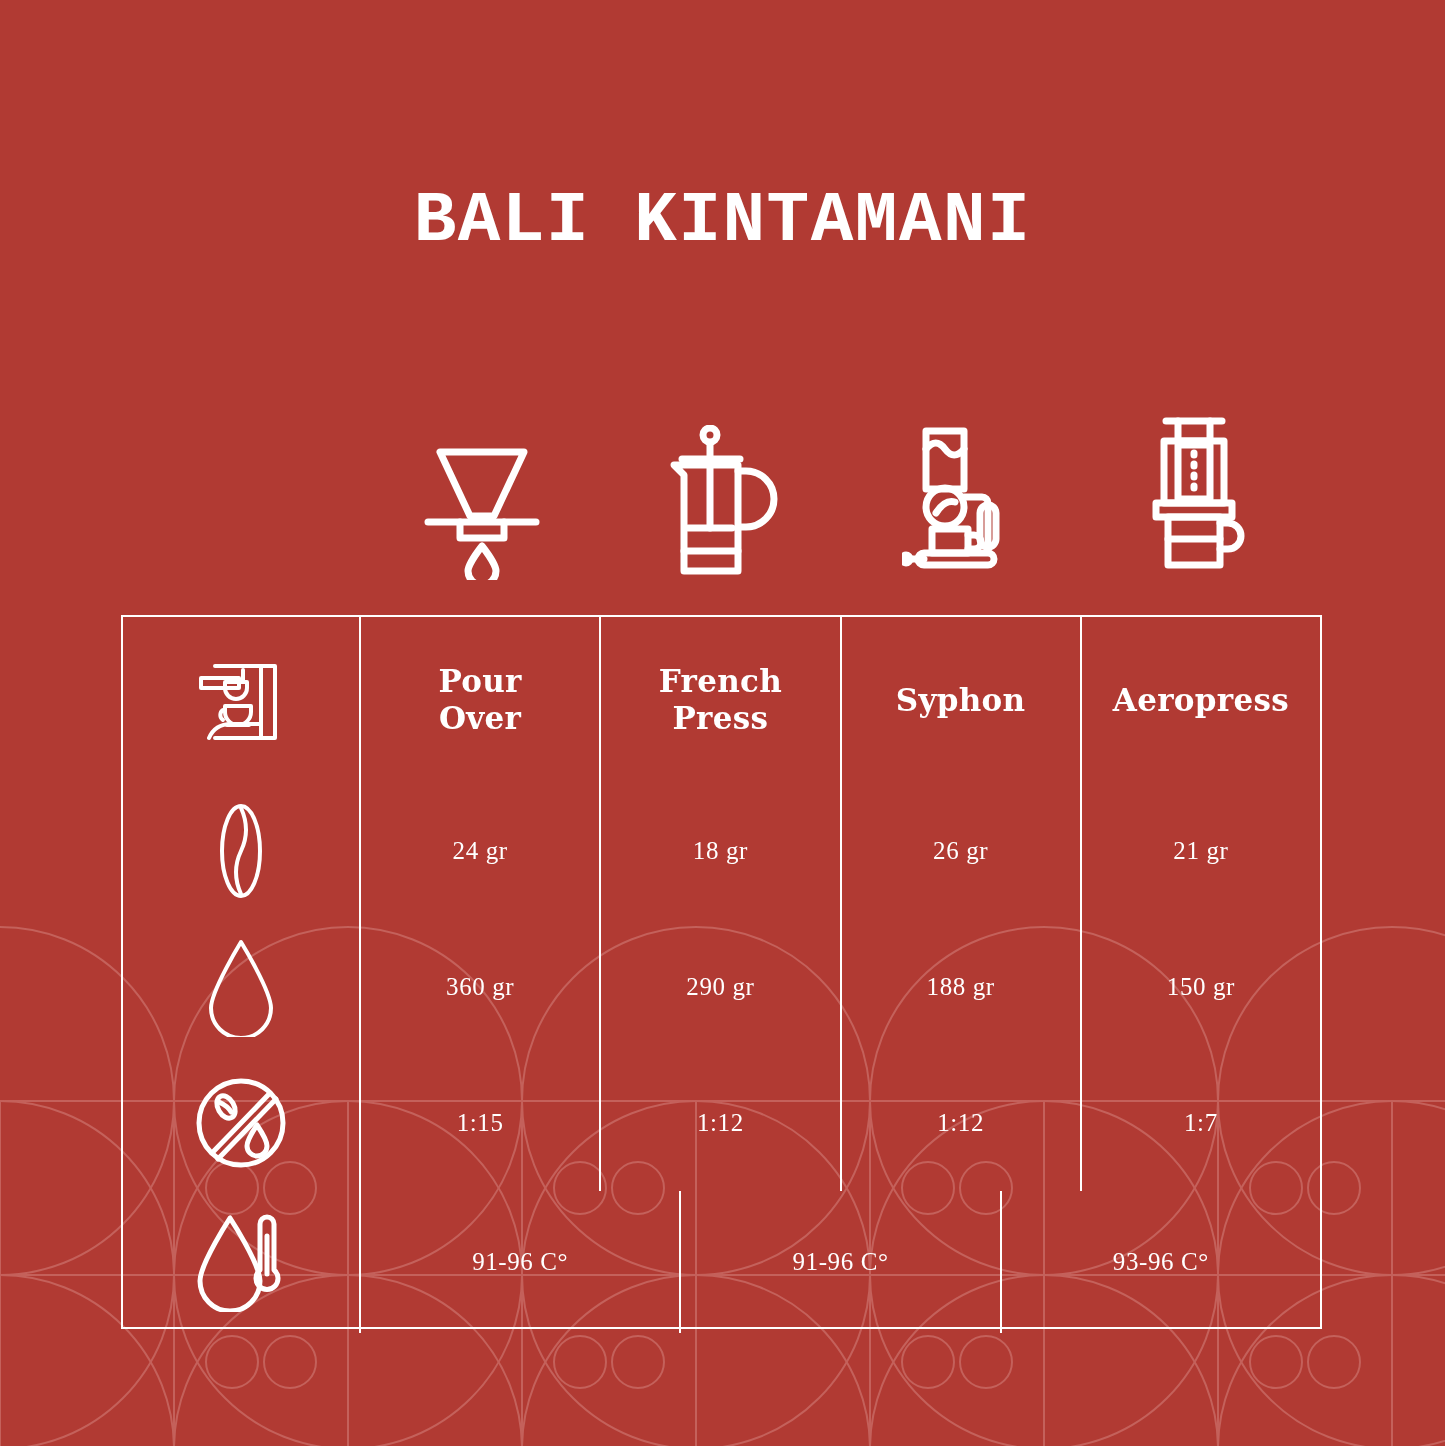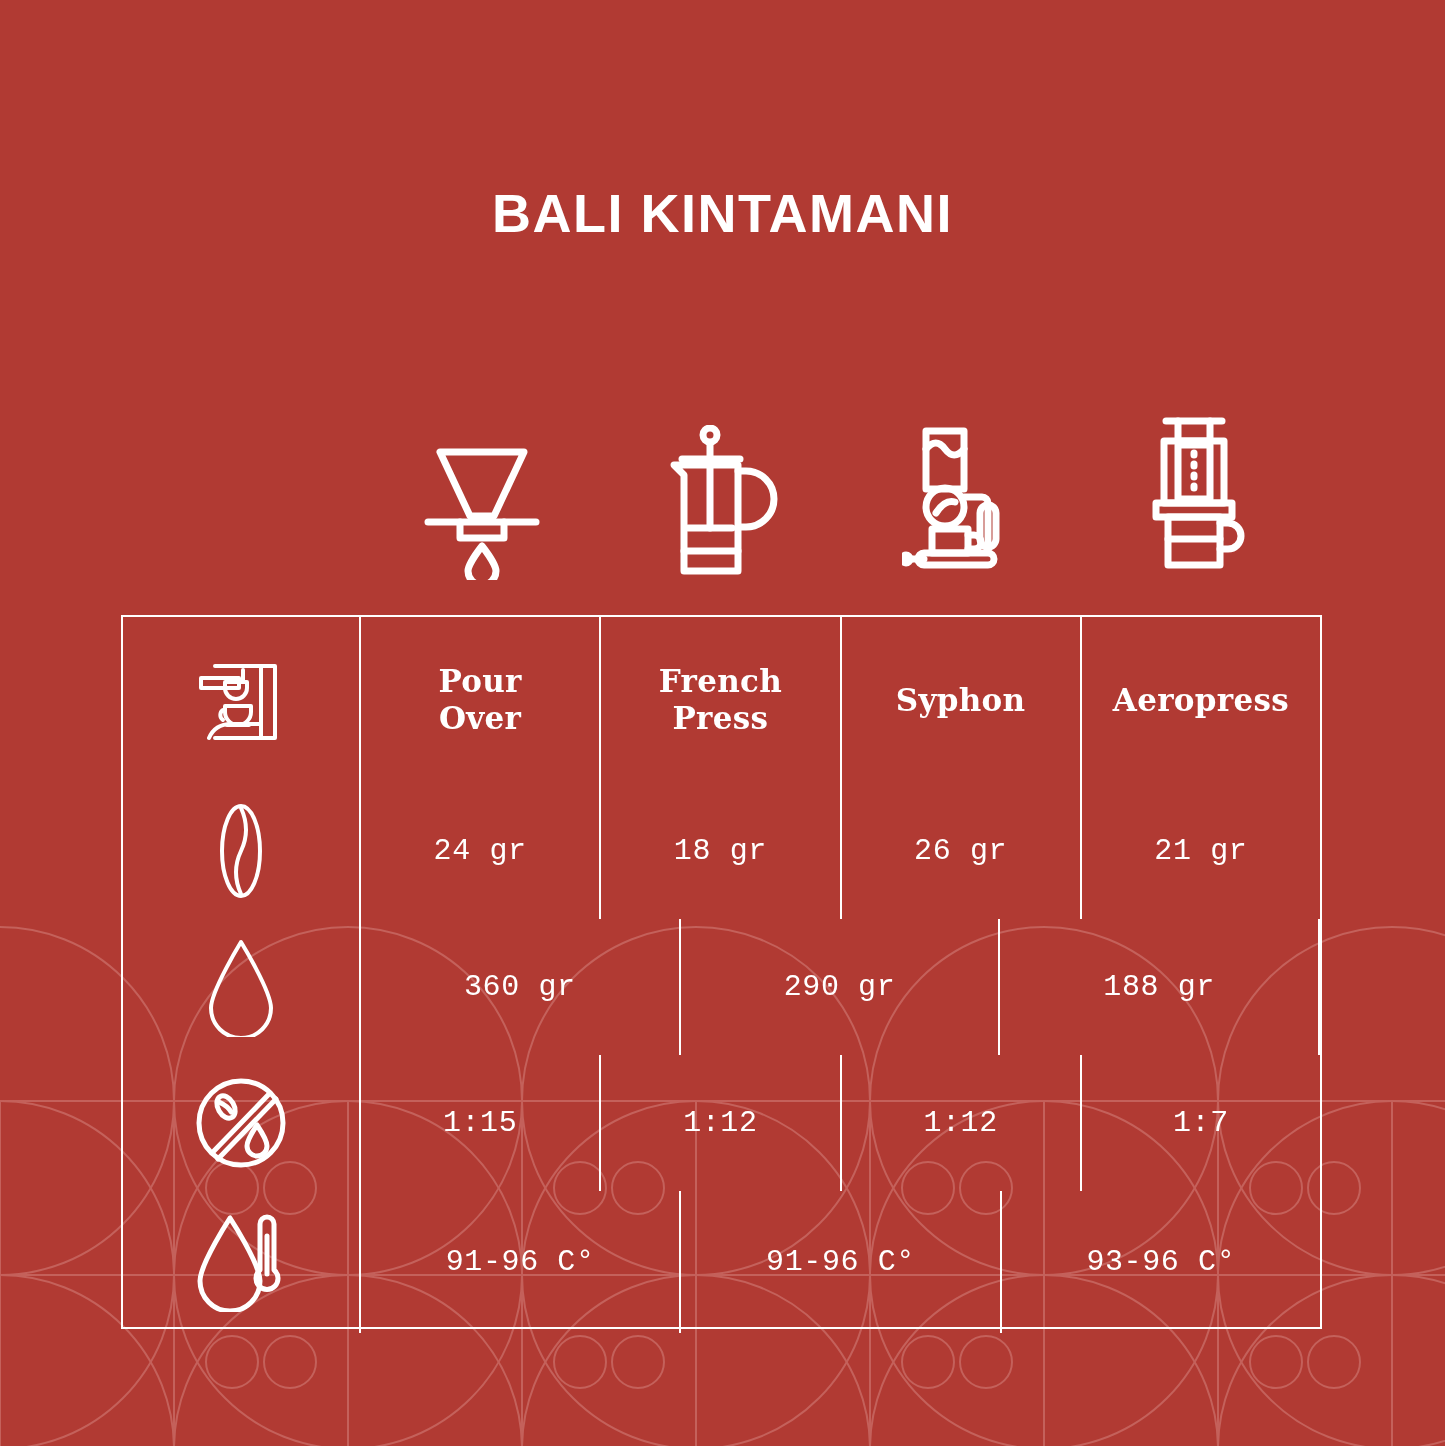--- a/index.html
+++ b/index.html
@@ -35,23 +35,23 @@
   }
 
   
   #title {
     position: absolute;
     left: 0;
     top: 186px;
     width: 1445px;
     text-align: center;
     color: #ffffff;
-    font-family: Liberation Sans, sans-serif;
+    font-family: Liberation Mono, monospace;
     font-weight: bold;
-    font-size: 54px;
+    font-size: 71px;
     letter-spacing: 1.5px;
     line-height: 1;
     white-space: nowrap;
   }
 
   
   #brewer-icons {
     position: absolute;
     left: 362px;
     top: 405px;
@@ -107,23 +107,23 @@
     font-family: "DejaVu Serif", serif;
     font-weight: bold;
     font-size: 31px;
     line-height: 1.18;
     text-align: center;
     letter-spacing: 0.3px;
     color: #ffffff;
   }
 
   .val-text {
-    font-family: Liberation Mono, monospace;
+    font-family: Liberation Serif, serif;
     font-weight: 400;
-    font-size: 30px;
+    font-size: 25px;
     letter-spacing: 0.6px;
     color: #ffffff;
     white-space: nowrap;
   }
 
   .row-icon svg { display: block; }
 </style>
 </head>
 <body>
 
@@ -323,20 +323,23 @@
       </div>
       <div class="cell-val">
         <span class="val-text">360 gr</span>
       </div>
       <div class="cell-val">
         <span class="val-text">290 gr</span>
       </div>
       <div class="cell-val">
         <span class="val-text">188 gr</span>
       </div>
+      <div class="cell-val last">
+        <span class="val-text">150 gr</span>
+      </div>
     </div>
 
     <div class="tbl-row data-row">
       <div class="cell-icon row-icon">
         <svg width="96" height="96" viewBox="0 0 96 96" fill="none" stroke="#ffffff" stroke-width="5" stroke-linejoin="round" stroke-linecap="round">
           <circle cx="48" cy="48" r="42"></circle>
           <line x1="19" y1="78" x2="77" y2="18"></line>
           <line x1="25" y1="84" x2="83" y2="24"></line>
           <ellipse cx="33" cy="32" rx="8" ry="12" transform="rotate(-30 33 32)"></ellipse>
           <path d="M30 25 q 5 7 5 14" transform="rotate(-30 33 32)"></path>

